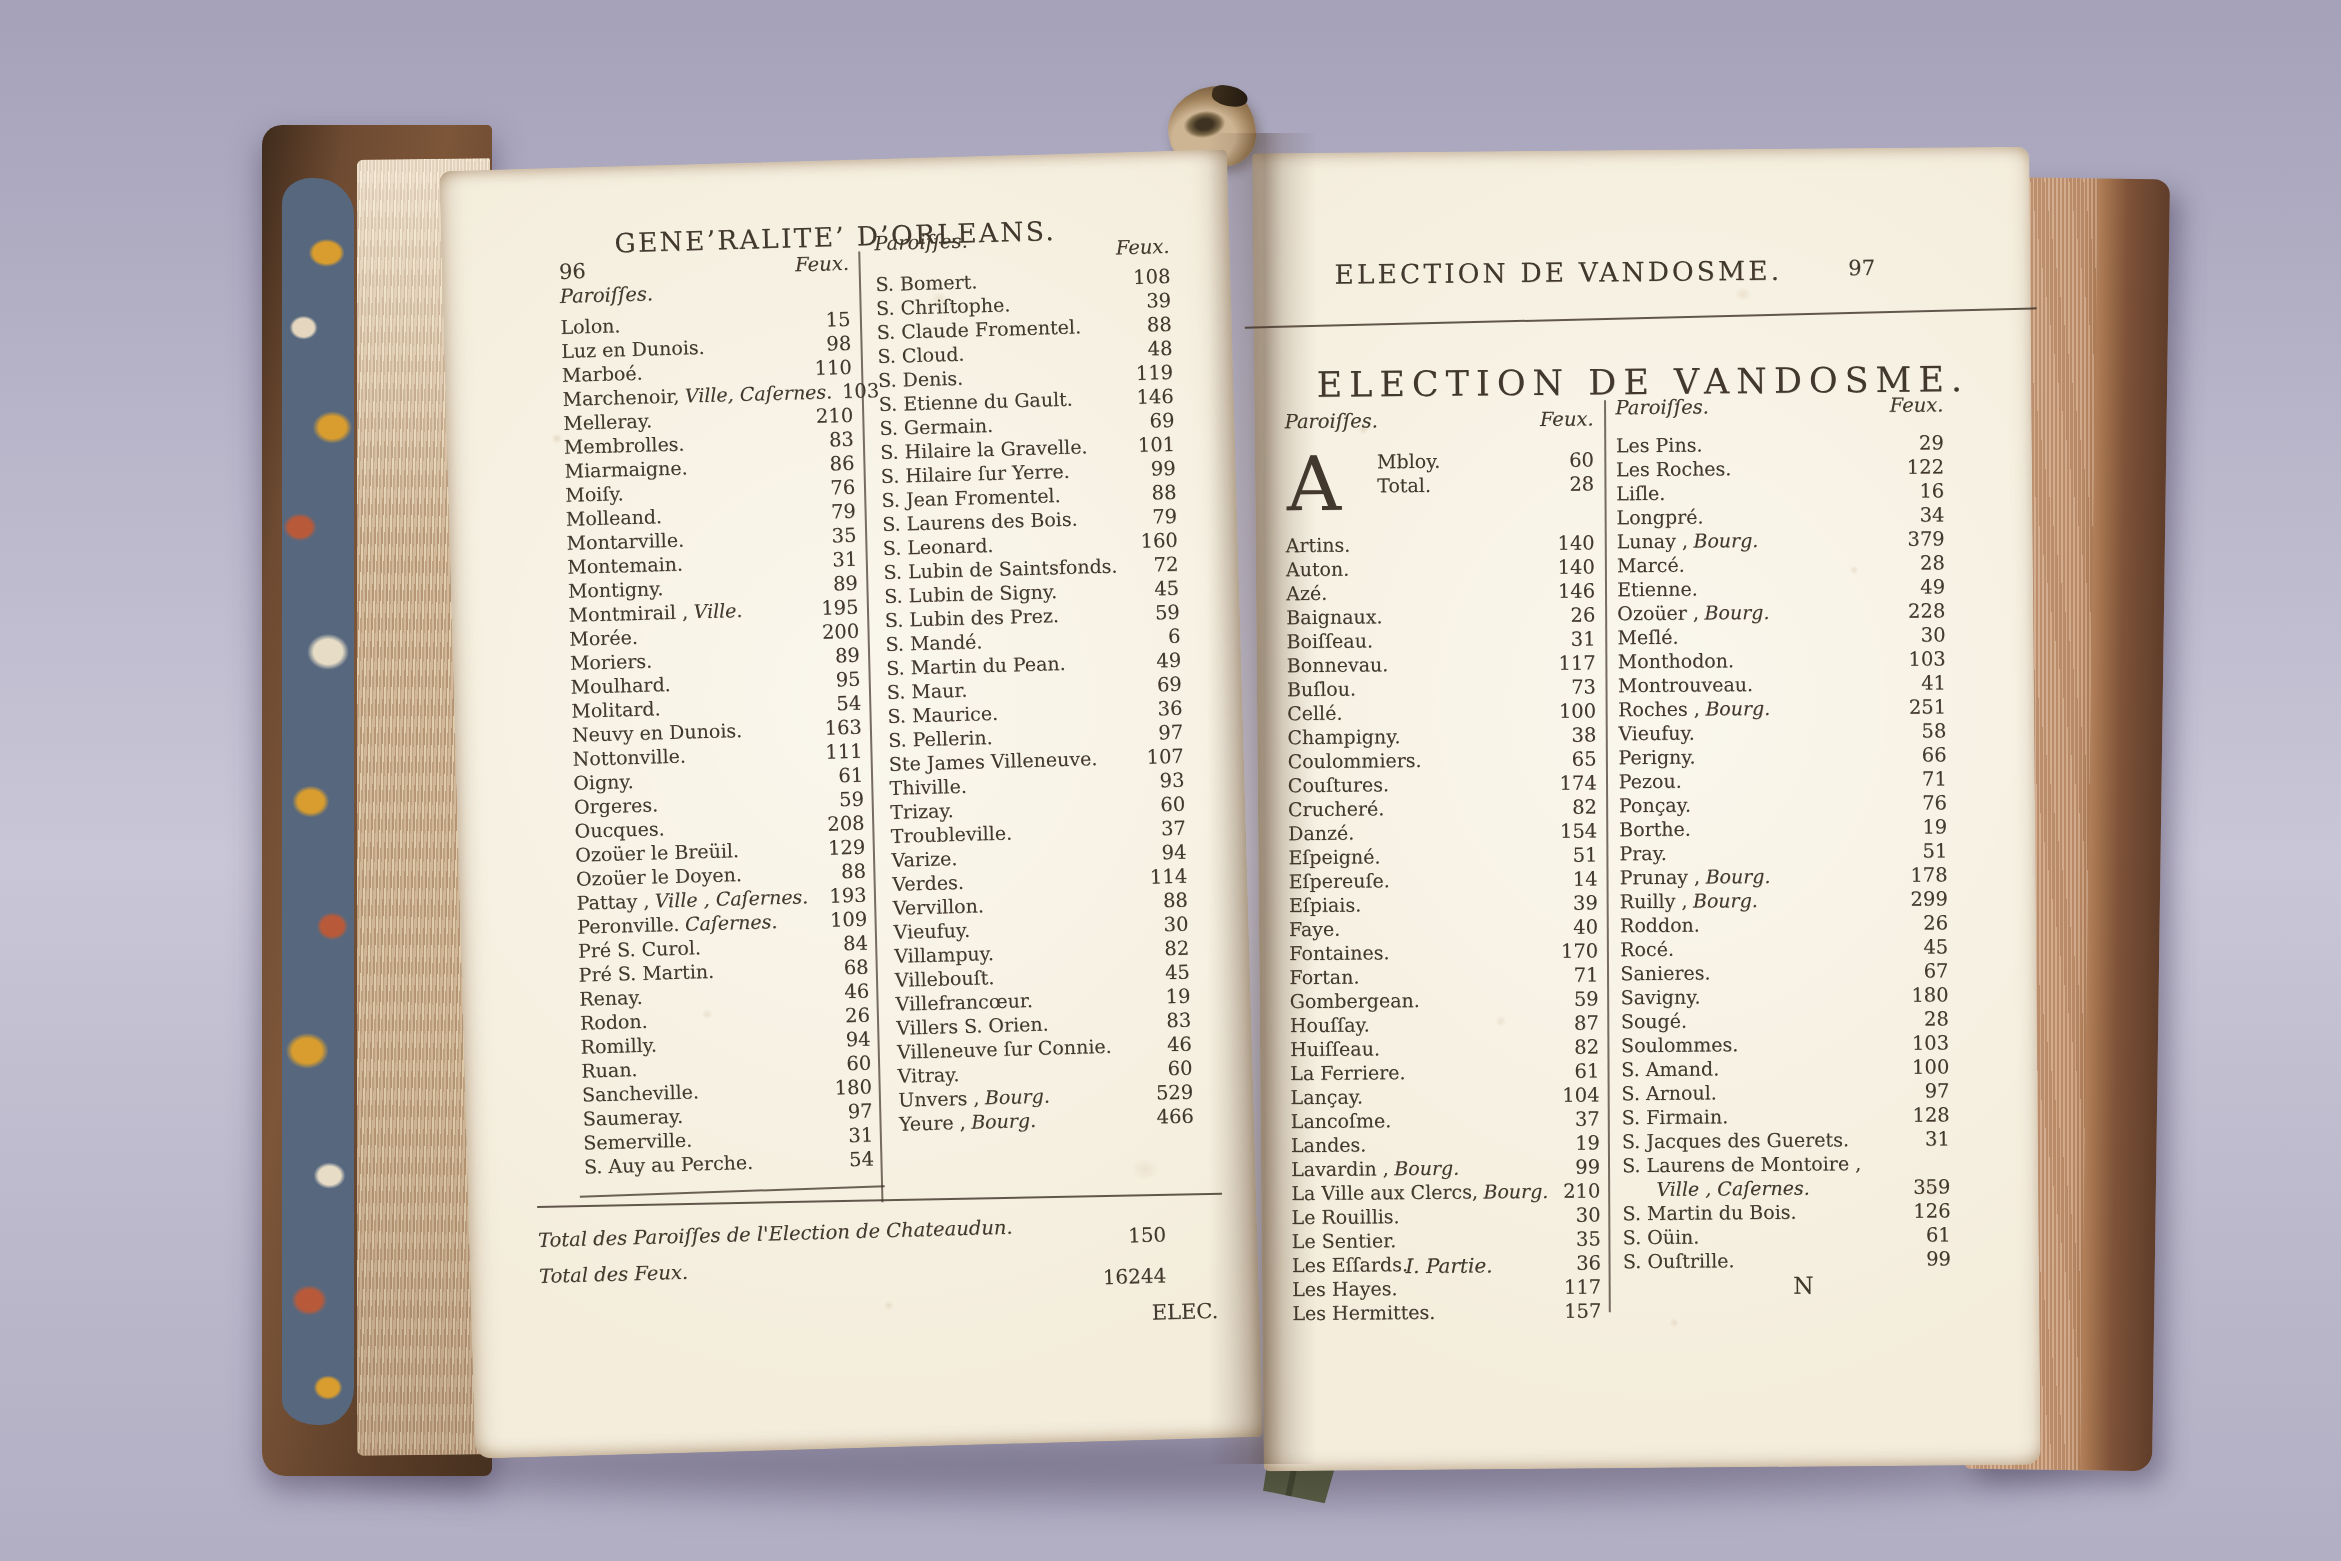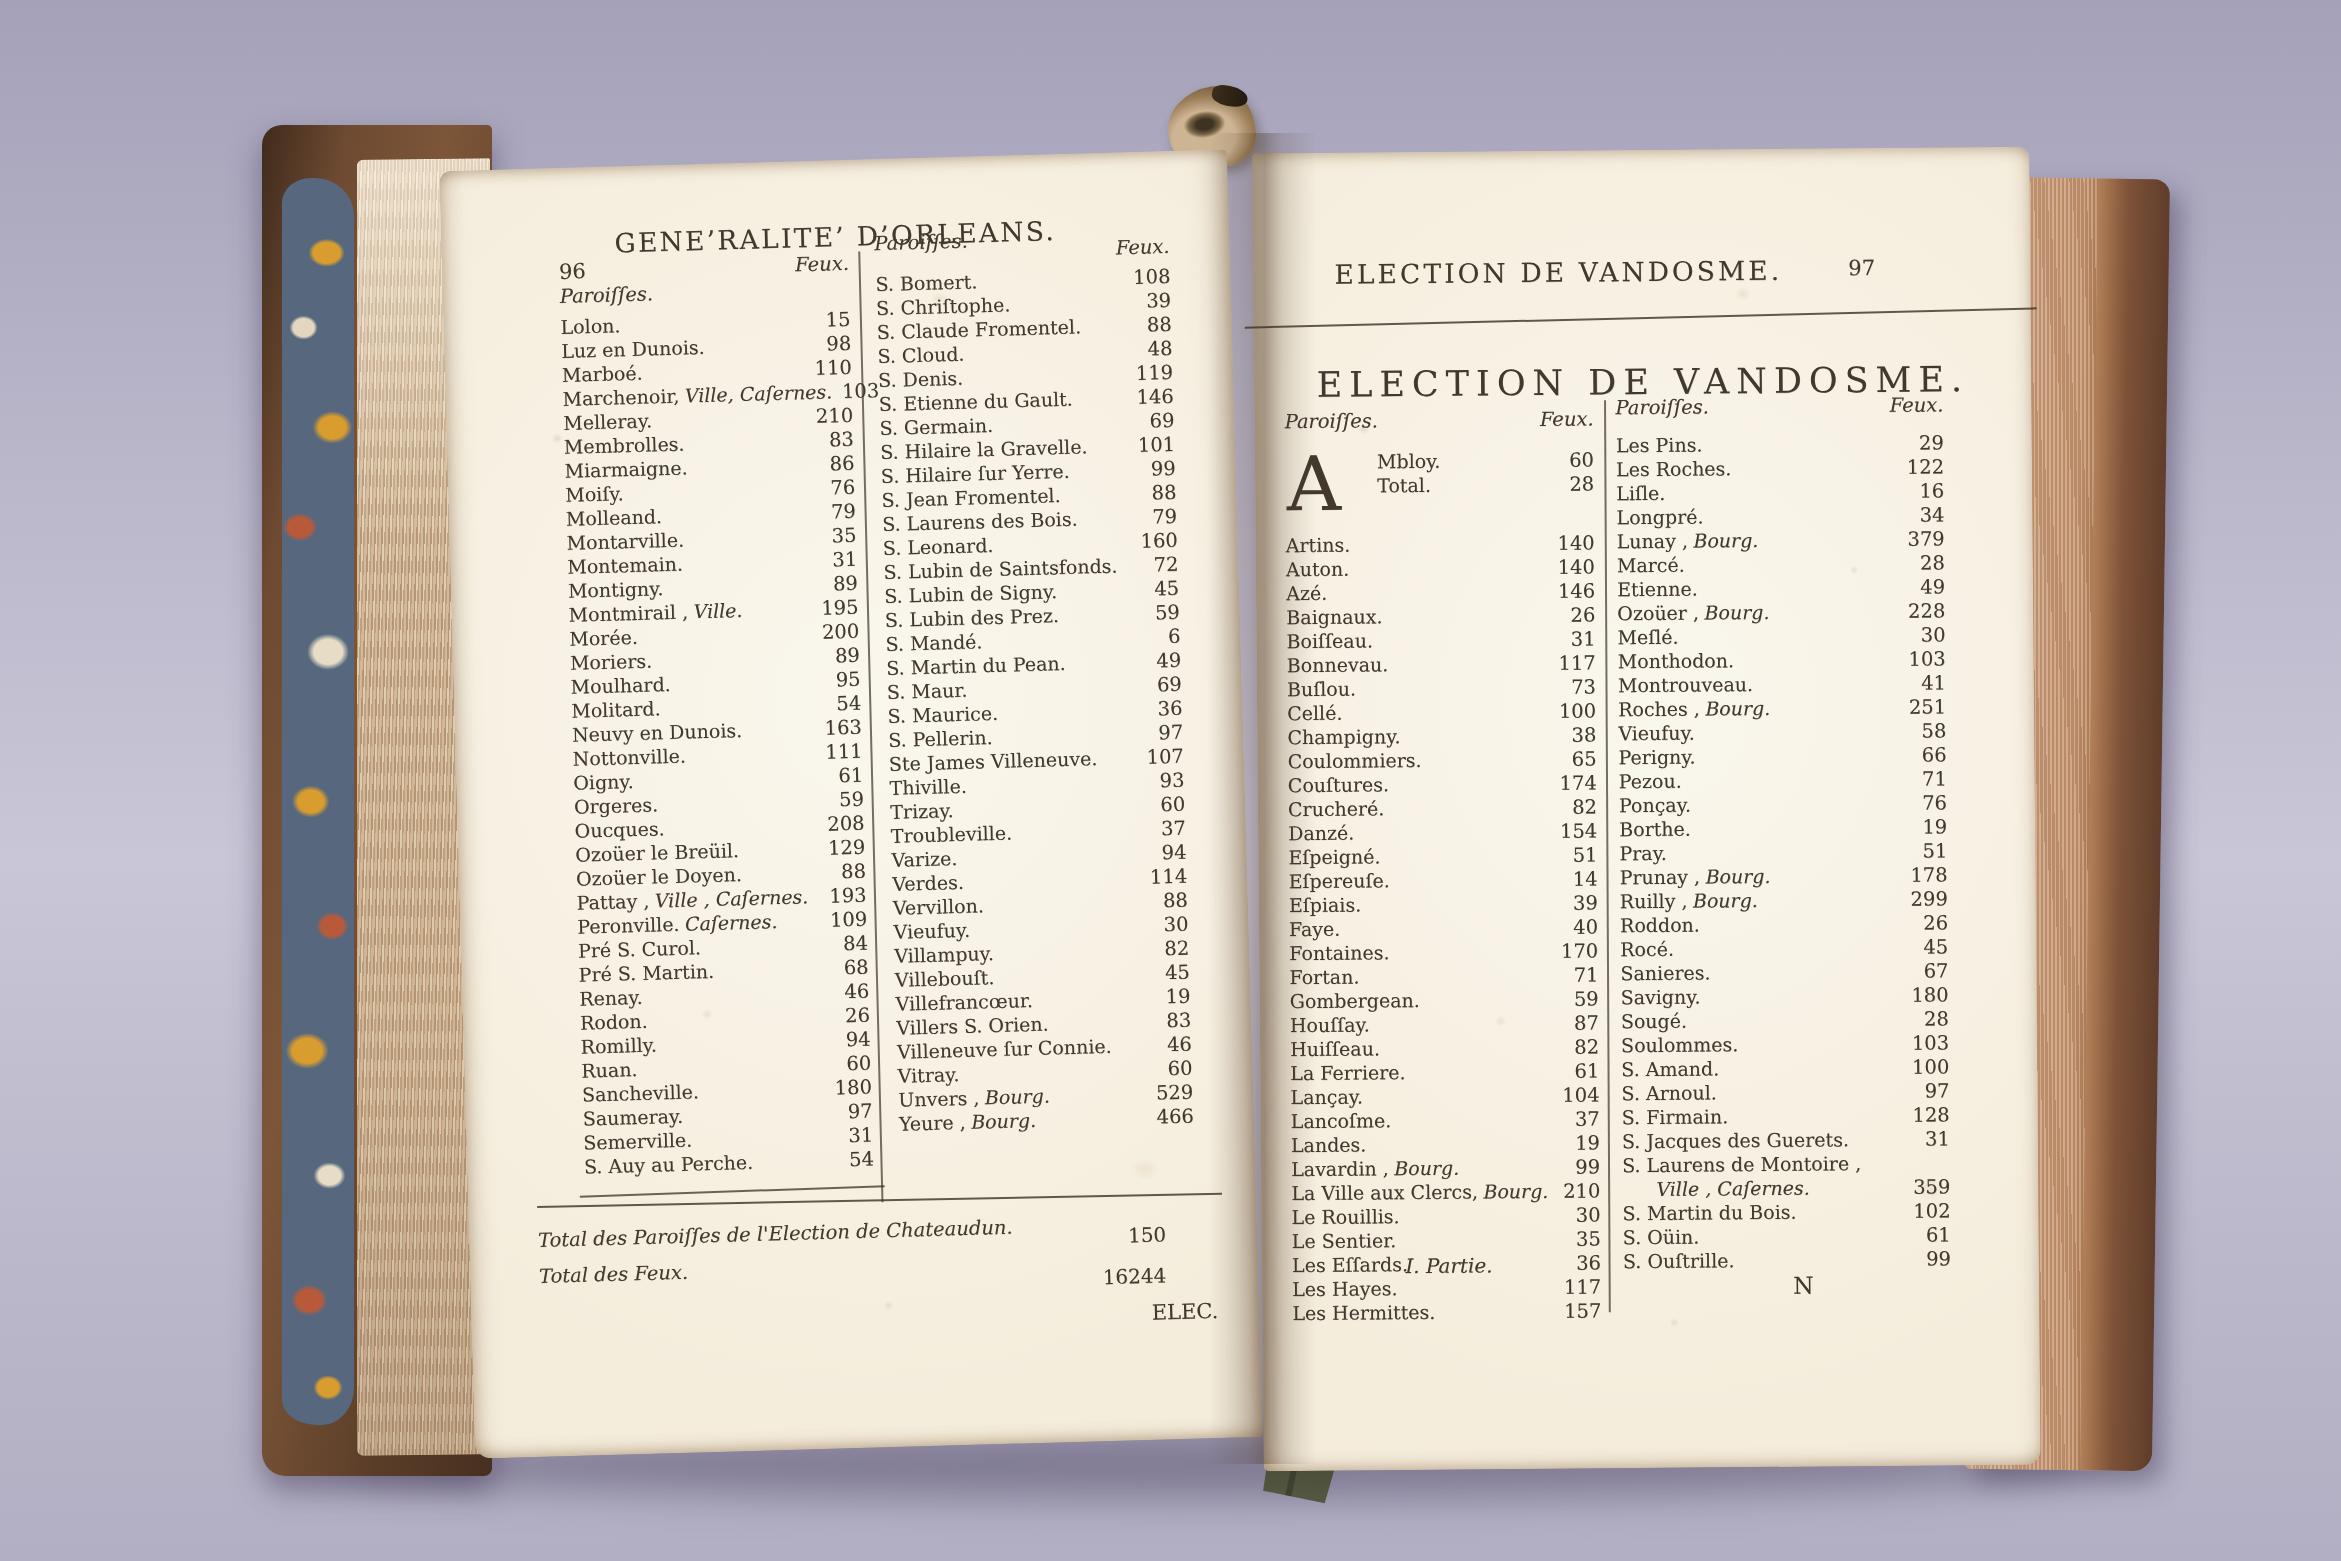--- a/index.html
+++ b/index.html
@@ -884,21 +884,21 @@
             <span class="fx"></span>
           </div>
 
           <div class="row">
             <span class="nm"><span>  </span><span class="note">Ville , Caſernes.</span></span>
             <span class="fx">359</span>
           </div>
 
           <div class="row">
             <span class="nm"><span>S. Martin du Bois.</span><span class="note"></span></span>
-            <span class="fx">102</span>
+            <span class="fx">126</span>
           </div>
 
           <div class="row">
             <span class="nm"><span>S. Oüin.</span><span class="note"></span></span>
             <span class="fx">61</span>
           </div>
 
           <div class="row">
             <span class="nm"><span>S. Ouſtrille.</span><span class="note"></span></span>
             <span class="fx">99</span>

